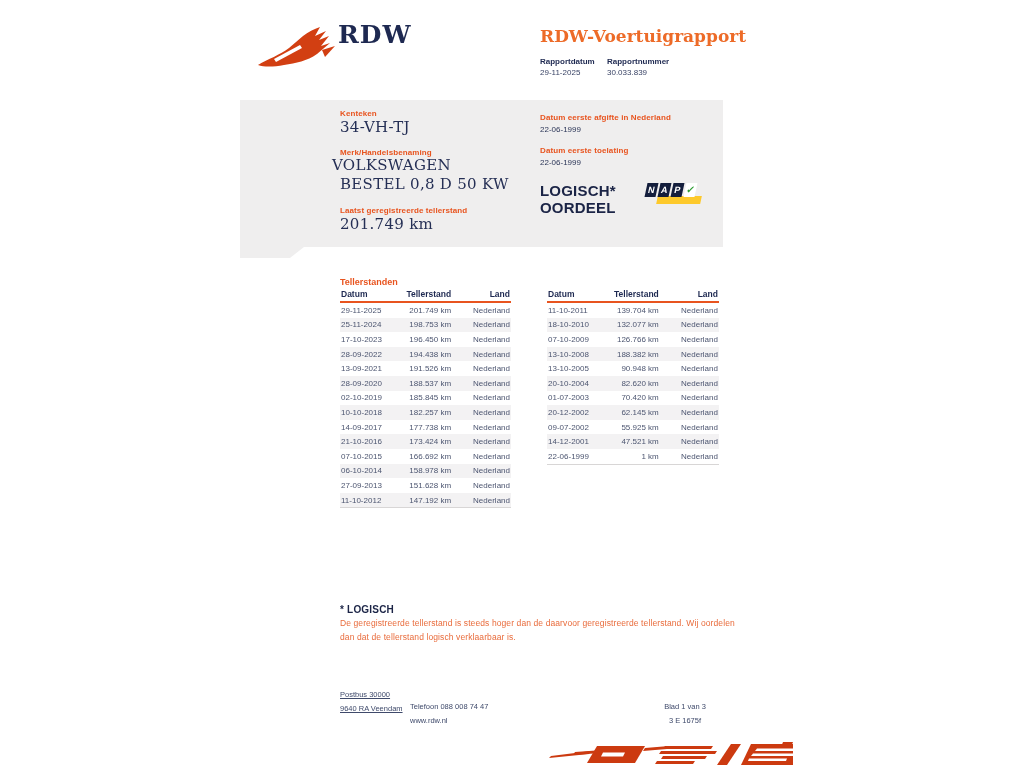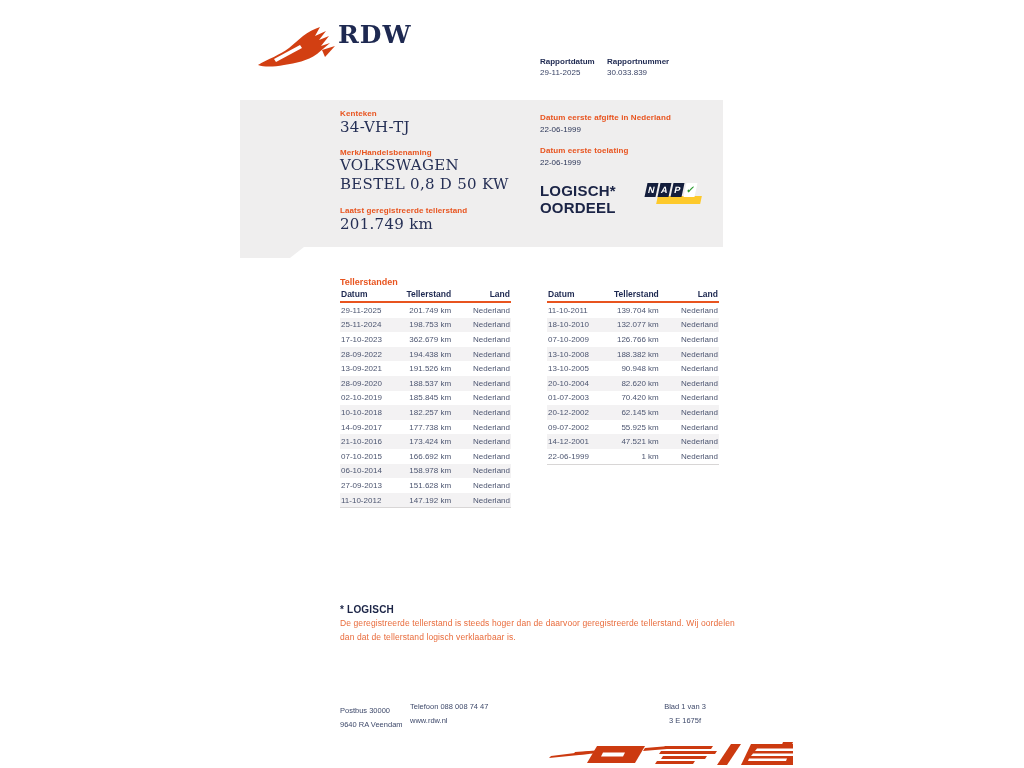--- a/index.html
+++ b/index.html
@@ -60,49 +60,50 @@
   .trow:nth-child(even) { background:#f3f2f3; }
   .tcell { overflow:hidden; white-space:nowrap; }
   .c-date { width:35%; text-align:left; padding-left:1px; }
   .c-km   { width:30%; text-align:right; }
   .c-land { width:35%; text-align:right; padding-right:1px; }
   
   .footnote-title { position:absolute; left:340px; top:604px; font-size:10px; font-weight:700; color:#1b2446; letter-spacing:0.2px; }
   .footnote-text  { position:absolute; left:340px; top:617px; width:396px; font-size:8.5px; color:#e96c3c; line-height:13.5px; letter-spacing:0.1px; }
   
   .foot { position:absolute; font-size:7.5px; color:#3f4a6b; line-height:14px; }
-  .foot-address { left:340px; top:704px; }
+  .foot-address { left:340px; top:688px;text-decoration:underline; }
   .foot-contact { left:410px; top:700px; }
   .foot-page    { left:640px; top:700px; width:90px; text-align:center; }
   
   .speed-svg { position:absolute; left:545px; top:739px; width:248px; height:28px; }
 </style>
 </head>
 <body>
 
 <div class="page">
 
   <svg class="logo-svg" viewBox="0 0 80 48">
     <path fill="#d23f12" d="M2,41 C12,35 24,31 33,24 L47,12 C52,8 58,5 64,3 L59,12 L70,7 L63,16 L73,12 L65,22 L74,19 L61,30 C51,37 40,39 28,41 C17,43 8,43 2,41 Z"></path>
     <polygon fill="#ffffff" points="18,35 44,21 46,24 20,38"></polygon>
     <polygon fill="#d23f12" points="66,26 79,22 69,33"></polygon>
   </svg>
   <div class="wordmark">RDW</div>
 
+  <div class="report-title">RDW-Voertuigrapport</div>
   <div class="meta-label meta-date">Rapportdatum</div>
   <div class="meta-label meta-num">Rapportnummer</div>
   <div class="meta-value meta-date">29-11-2025</div>
   <div class="meta-value meta-num">30.033.839</div>
 
   <div class="panel">
     <div class="lbl" style="left:100px; top:9px;">Kenteken</div>
     <div class="val-lg" style="left:100px; top:18px;">34-VH-TJ</div>
 
     <div class="lbl" style="left:100px; top:48px;">Merk/Handelsbenaming</div>
-    <div class="val-lg" style="left:100px; top:56px;">VOLKSWAGEN</div>
+    <div class="val-lg" style="left:92px; top:56px;">VOLKSWAGEN</div>
     <div class="val-lg" style="left:100px; top:75px;">BESTEL 0,8 D 50 KW</div>
 
     <div class="lbl" style="left:100px; top:106px;">Laatst geregistreerde tellerstand</div>
     <div class="val-lg" style="left:100px; top:115px;">201.749 km</div>
 
     <div class="lbl" style="left:300px; top:13px;">Datum eerste afgifte in Nederland</div>
     <div class="val-sm" style="left:300px; top:25px;">22-06-1999</div>
 
     <div class="lbl" style="left:300px; top:46px;">Datum eerste toelating</div>
     <div class="val-sm" style="left:300px; top:58px;">22-06-1999</div>
@@ -136,21 +137,21 @@
           <div class="tcell c-km">201.749 km</div>
           <div class="tcell c-land">Nederland</div>
         </div>
         <div class="trow">
           <div class="tcell c-date">25-11-2024</div>
           <div class="tcell c-km">198.753 km</div>
           <div class="tcell c-land">Nederland</div>
         </div>
         <div class="trow">
           <div class="tcell c-date">17-10-2023</div>
-          <div class="tcell c-km">362.679 km</div>
+          <div class="tcell c-km">196.450 km</div>
           <div class="tcell c-land">Nederland</div>
         </div>
         <div class="trow">
           <div class="tcell c-date">28-09-2022</div>
           <div class="tcell c-km">194.438 km</div>
           <div class="tcell c-land">Nederland</div>
         </div>
         <div class="trow">
           <div class="tcell c-date">13-09-2021</div>
           <div class="tcell c-km">191.526 km</div>

